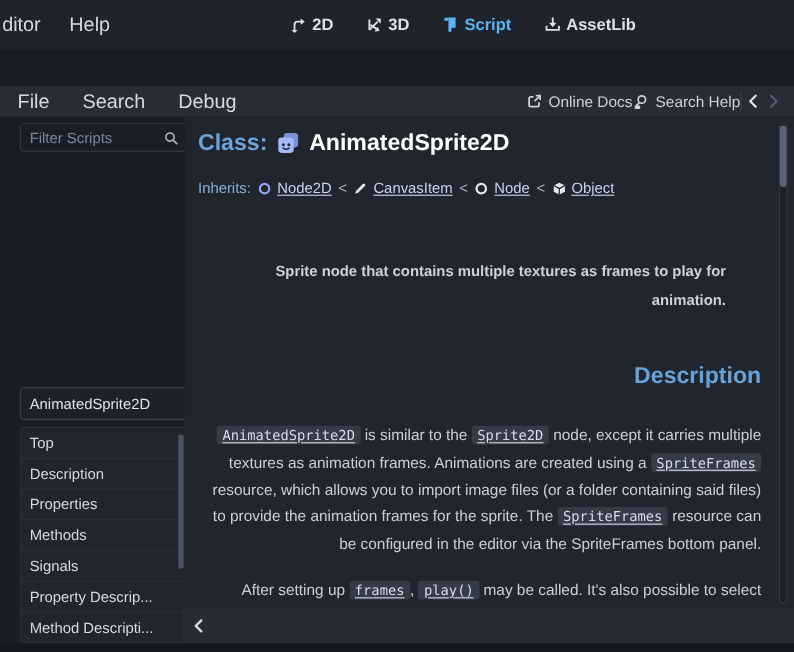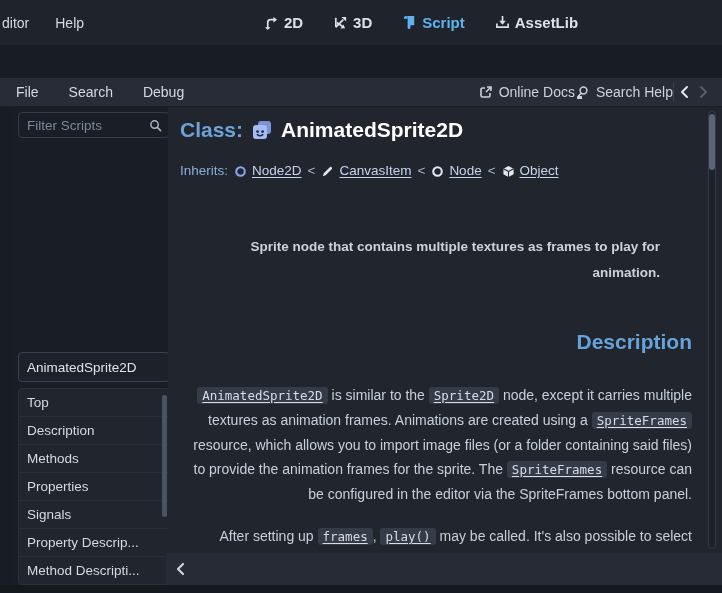--- a/index.html
+++ b/index.html
@@ -4,21 +4,21 @@
 <style>
   * { margin:0; padding:0; box-sizing:border-box; }
   html,body { width:722px; height:593px; overflow:hidden; background:#14181f;
               font-family:"Liberation Sans","DejaVu Sans",sans-serif; }
   #app { position:relative; width:722px; height:593px; background:#181c24; }
 
   
   #titlebar { position:absolute; left:0; top:0; width:722px; height:45px;
               background:#1e232c; display:flex; align-items:center; }
   .tb-menus { display:flex; gap:26px; padding-left:2px; position:absolute; left:0; }
-  .tb-menu { color:#d5dae2; font-size:14px; cursor:default; }
+  .tb-menu { color:#d5dae2; font-size:18px; cursor:default; }
   .ws-group { margin:0 auto; display:flex; gap:30px; align-items:center; padding-left:120px; }
   .ws-btn { display:flex; align-items:center; gap:5px; color:#dde1e9; font-weight:bold;
             font-size:15px; }
   .ws-btn .icon { display:flex; color:#dde1e9; }
   .ws-btn.active, .ws-btn.active .icon { color:#5fb2f0; }
 
   
   #tabstrip { position:absolute; left:0; top:45px; width:722px; height:33px;
               background:#262b34; border-bottom:1px solid #1a1e26; display:flex; align-items:stretch; }
   .tab { width:104px; background:#20252e; border-top:2px solid #5d9ed8;
@@ -206,22 +206,22 @@
         <svg width="13" height="13" viewBox="0 0 14 14">
             <circle cx="6" cy="6" r="4" fill="none" stroke="currentColor" stroke-width="1.6"></circle>
             <path d="M9 9 L12.5 12.5" stroke="currentColor" stroke-width="1.6" stroke-linecap="round"></path>
           </svg>
       </span>
     </div>
     <input class="name-field" type="text" value="AnimatedSprite2D" style="">
     <div class="members-panel">
       <div class="member-row">Top</div>
       <div class="member-row">Description</div>
+      <div class="member-row">Properties</div>
       <div class="member-row">Methods</div>
-      <div class="member-row">Properties</div>
       <div class="member-row">Signals</div>
       <div class="member-row">Property Descrip...</div>
       <div class="member-row">Method Descripti...</div>
       <div class="members-scroll"></div>
     </div>
   </div>
 
   <div id="content">
     <div class="doc-title">
       <span class="klabel">Class:</span>

